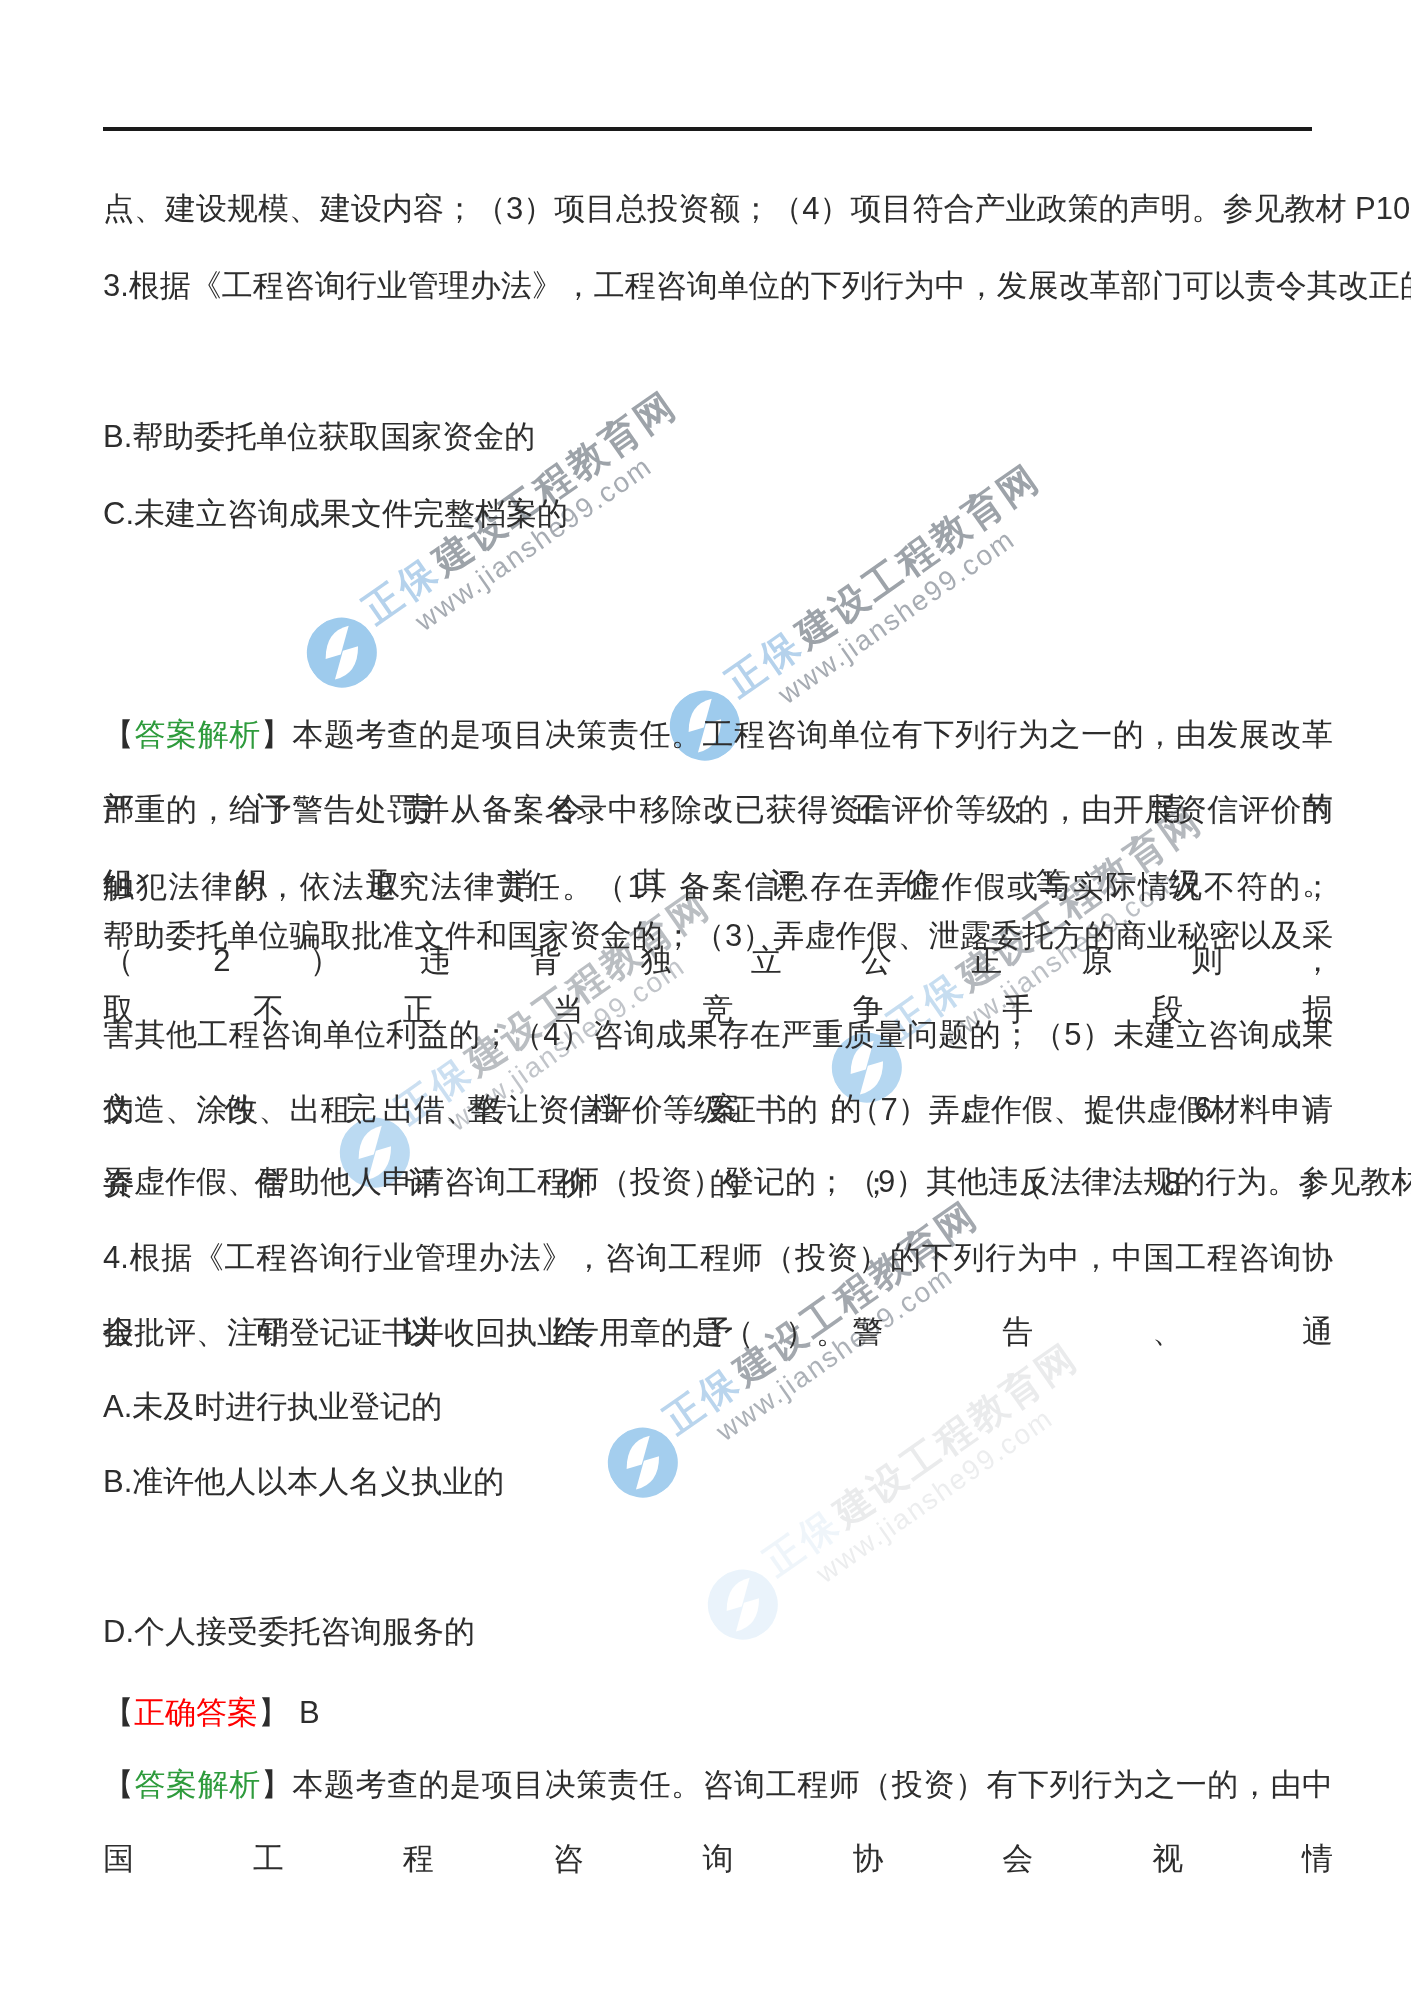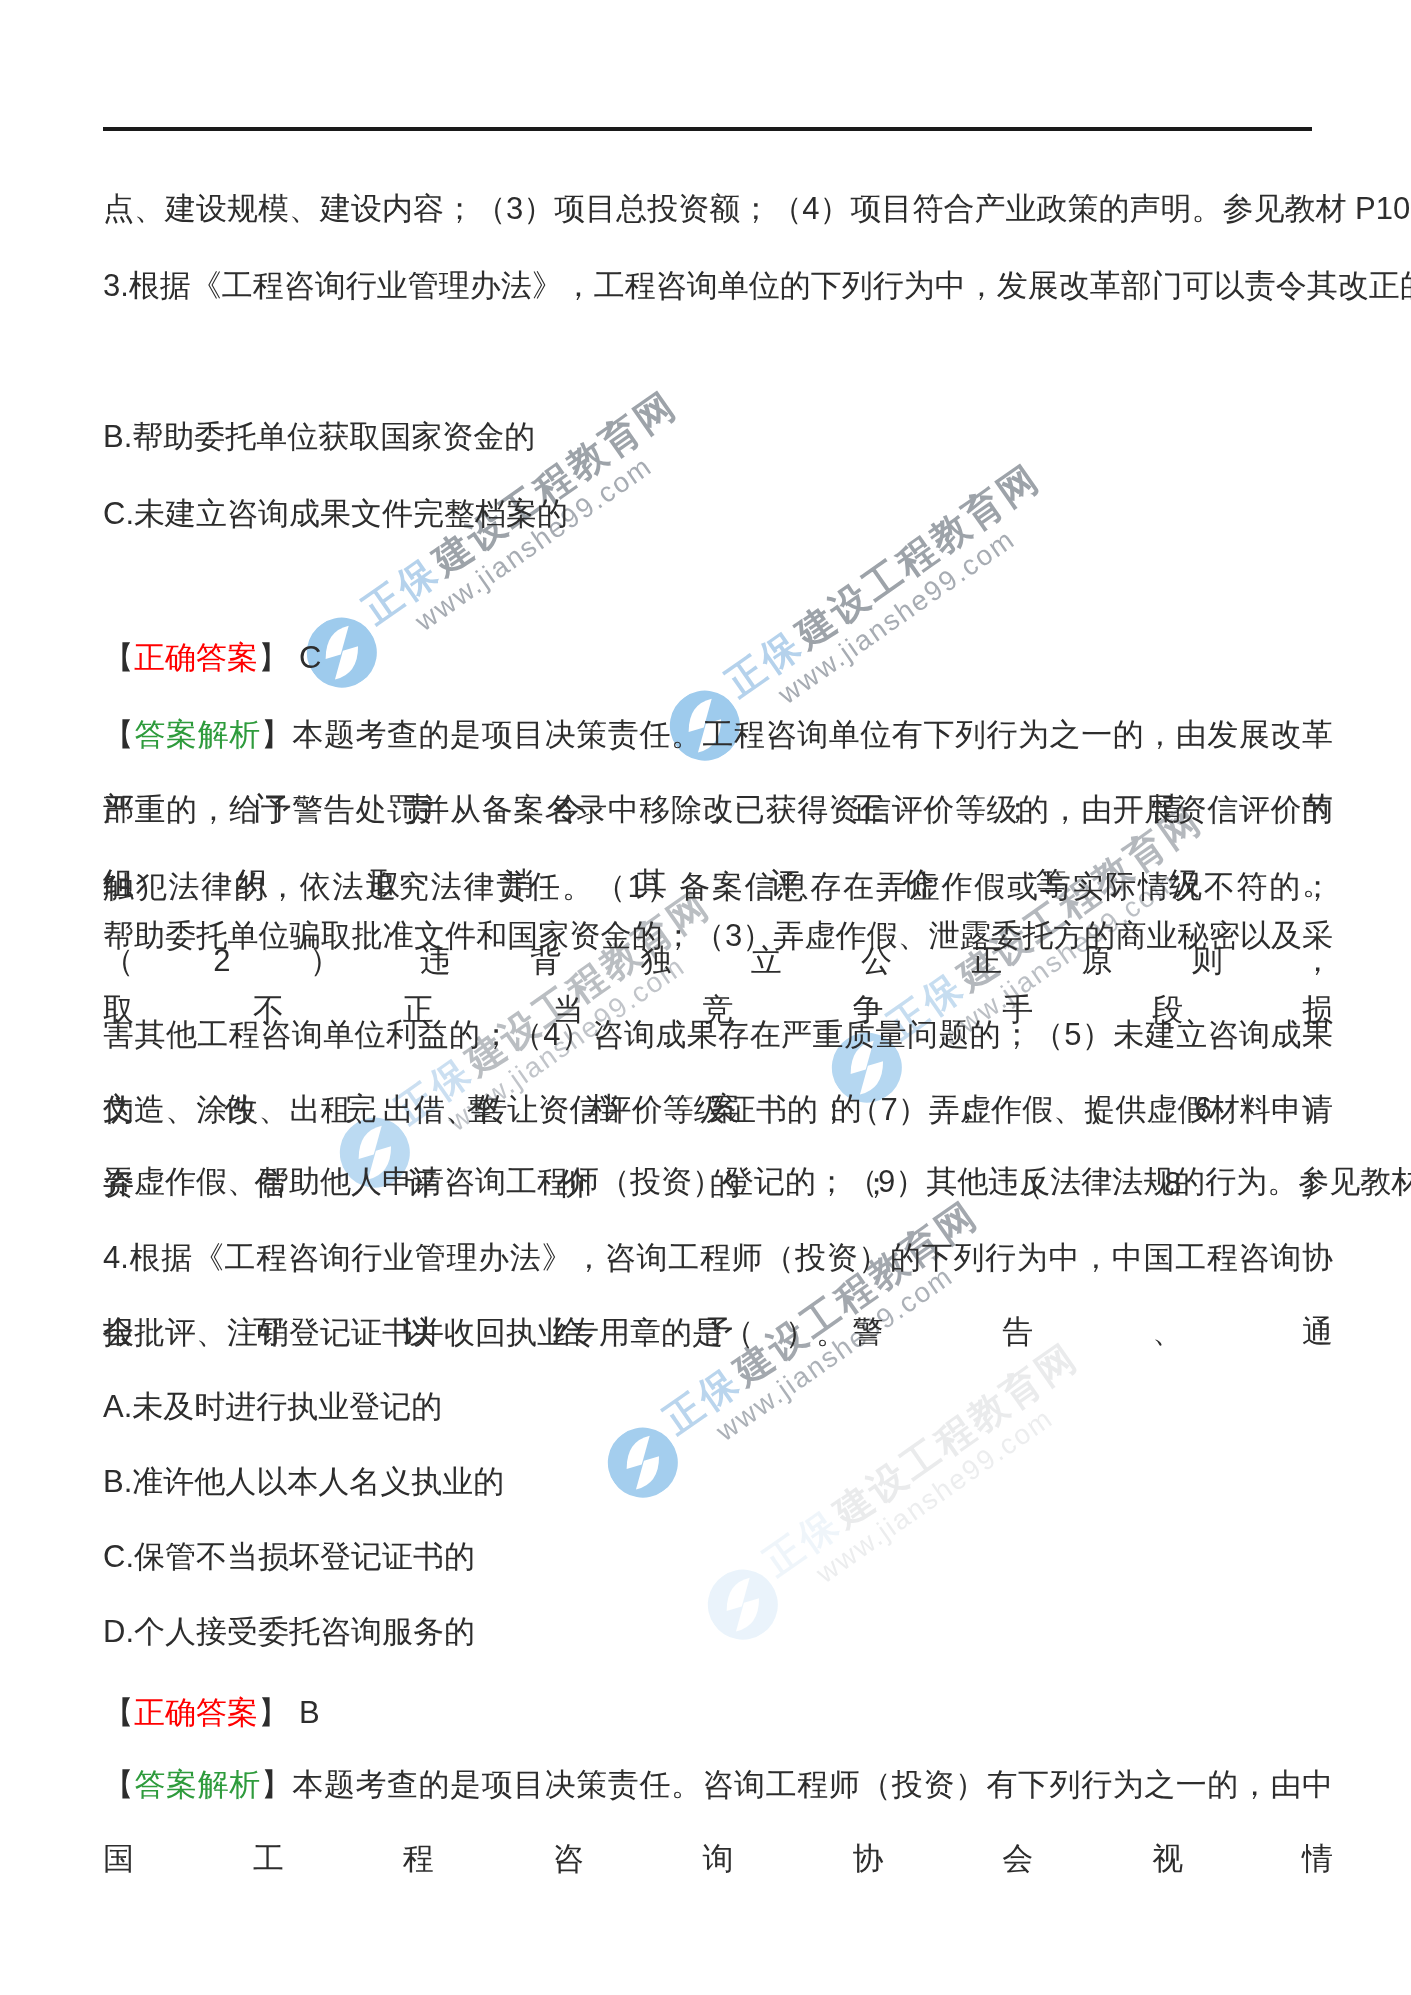--- a/index.html
+++ b/index.html
@@ -142,39 +142,35 @@
       <div class="wm-line1"><span class="wm-brand">正保</span><span>建设工程教育网</span></div>
       <div class="wm-line2">www.jianshe99.com</div>
     </div>
   </div>
 
   <div class="ln" style="top:172px">点、建设规模、建设内容；（3）项目总投资额；（4）项目符合产业政策的声明。参见教材 P10。</div>
   <div class="ln" style="top:249px">3.根据《工程咨询行业管理办法》，工程咨询单位的下列行为中，发展改革部门可以责令其改正的是（　）</div>
   <div class="ln" style="top:400px">B.帮助委托单位获取国家资金的</div>
   <div class="ln" style="top:477px">C.未建立咨询成果文件完整档案的</div>
 
-  <div class="ln" style="top:621px">
-    <span>【</span><span class="red">正确答案</span><span>】</span><span class="ansv">C</span>
-  </div>
 
   <div class="ln just" style="top:698px">
     <span>【</span><span class="green">答案解析</span><span>】</span><span>本题考查的是项目决策责任。工程咨询单位有下列行为之一的，由发展改革部门责令改正；情节</span>
   </div>
   <div class="ln just" style="top:773px">严重的，给予警告处罚并从备案名录中移除；已获得资信评价等级的，由开展资信评价的组织取消其评价等级。</div>
   <div class="ln just" style="top:850px">触犯法律的，依法追究法律责任。（1）备案信息存在弄虚作假或与实际情况不符的；（2）违背独立公正原则，</div>
   <div class="ln just" style="top:899px">帮助委托单位骗取批准文件和国家资金的；（3）弄虚作假、泄露委托方的商业秘密以及采取不正当竞争手段损</div>
   <div class="ln just" style="top:998px">害其他工程咨询单位利益的；（4）咨询成果存在严重质量问题的；（5）未建立咨询成果文件完整档案的；（6）</div>
   <div class="ln just" style="top:1073px">伪造、涂改、出租、出借、转让资信评价等级证书的；（7）弄虚作假、提供虚假材料申请资信评价的；（8）</div>
   <div class="ln" style="top:1145px">弄虚作假、帮助他人申请咨询工程师（投资）登记的；（9）其他违反法律法规的行为。参见教材 P20。</div>
 
   <div class="ln just" style="top:1221px">4.根据《工程咨询行业管理办法》，咨询工程师（投资）的下列行为中，中国工程咨询协会可以给予警告、通</div>
   <div class="ln" style="top:1296px">报批评、注销登记证书并收回执业专用章的是（　）。</div>
   <div class="ln" style="top:1370px">A.未及时进行执业登记的</div>
   <div class="ln" style="top:1445px">B.准许他人以本人名义执业的</div>
-  <div class="ln" style="top:1520px">C.保管不当损坏登记证书的</div>
   <div class="ln" style="top:1595px">D.个人接受委托咨询服务的</div>
 
   <div class="ln just" style="top:1748px">
     <span>【</span><span class="green">答案解析</span><span>】</span><span>本题考查的是项目决策责任。咨询工程师（投资）有下列行为之一的，由中国工程咨询协会视情</span>
   </div>
 
   <div class="ln" style="top:1676px">
     <span>【</span><span class="red">正确答案</span><span>】</span><span class="ansv">B</span>
   </div>
 

